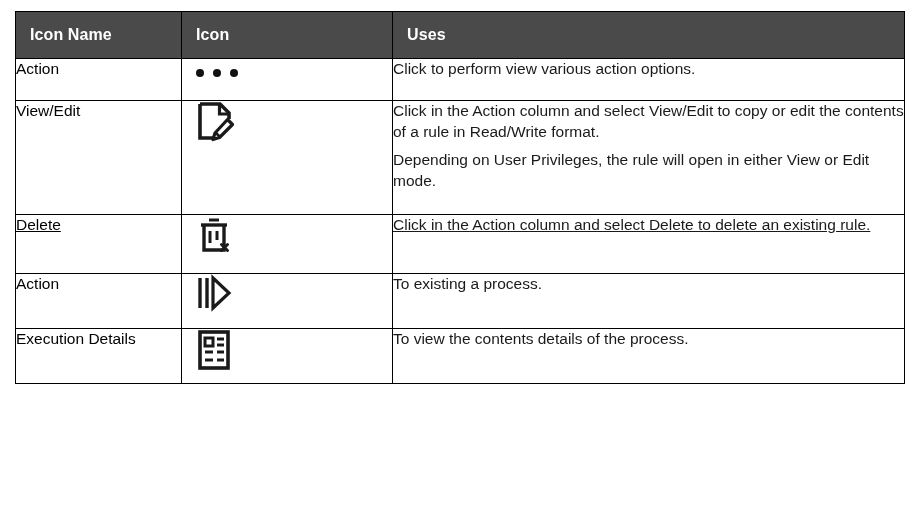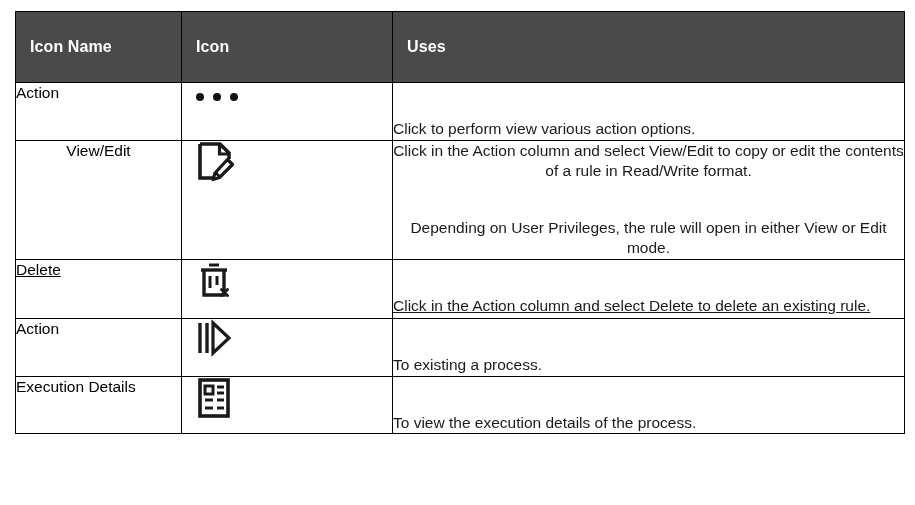--- a/index.html
+++ b/index.html
@@ -37,21 +37,21 @@
     vertical-align: top;
     padding: 0;
   }
   .icon-table thead th {
     background: #4a4a4a;
     color: #ffffff;
     font-weight: bold;
     font-size: 16px;
     text-align: left;
     height: 46px;
-    padding: 12px 14px;
+    padding: 0 14px;
     vertical-align: middle;
     border-color: #000000;
     letter-spacing: .1px;
   }
   .cell-name {
     font-size: 15.5px;
     color: #000000;
     padding: 11px 13px 10px 13px;
     line-height: 1.25;
   }
@@ -68,26 +68,25 @@
     font-size: 15.5px;
     color: #1a1a1a;
     padding: 11px 14px 10px 13px;
     line-height: 1.33;
   }
   .cell-uses p {
     margin: 0 0 8px 0;
   }
   .cell-uses p:last-child {
     margin-bottom: 0;
-    margin-top: 36px;
   }
 
   
   tr.r-action     td { height: 41px; }
-  tr.r-viewedit   td { height: 113px; text-align: center; }
+  tr.r-viewedit   td { height: 113px; }
   tr.r-copy       td { height: 58px; }
   tr.r-delete     td { height: 58px; text-decoration: underline; }
   tr.r-execute    td { height: 54px; }
   tr.r-execdet    td { height: 54px; }
   tr.r-addnew     td { height: 52px; }
 
   
   .ico {
     display: block;
     color: #1a1a1a;
@@ -229,21 +228,21 @@
               <path d="M21 10 H28" stroke="#1a1a1a" stroke-width="3"></path>
               <path d="M21 16 H28" stroke="#1a1a1a" stroke-width="3"></path>
               <path d="M9 23 H17" stroke="#1a1a1a" stroke-width="3"></path>
               <path d="M21 23 H28" stroke="#1a1a1a" stroke-width="3"></path>
               <path d="M9 31 H17" stroke="#1a1a1a" stroke-width="3"></path>
               <path d="M21 31 H28" stroke="#1a1a1a" stroke-width="3"></path>
             </svg>
           </span>
         </td>
         <td class="cell-uses">
-          <p>To view the execution details of the process.</p>
+          <p>To view the contents details of the process.</p>
         </td>
       </tr>
 
 
     </tbody>
   </table>
 
 </div>
 
 </body></html>

